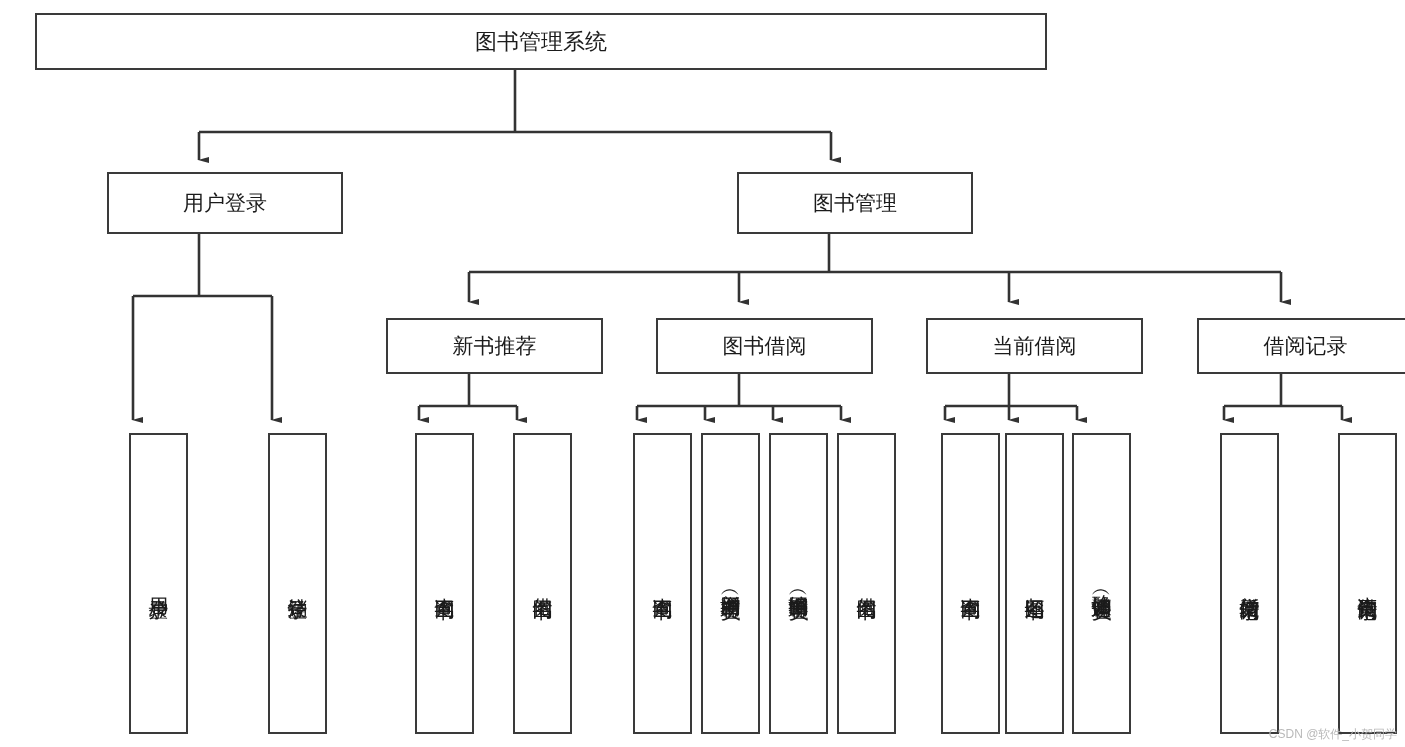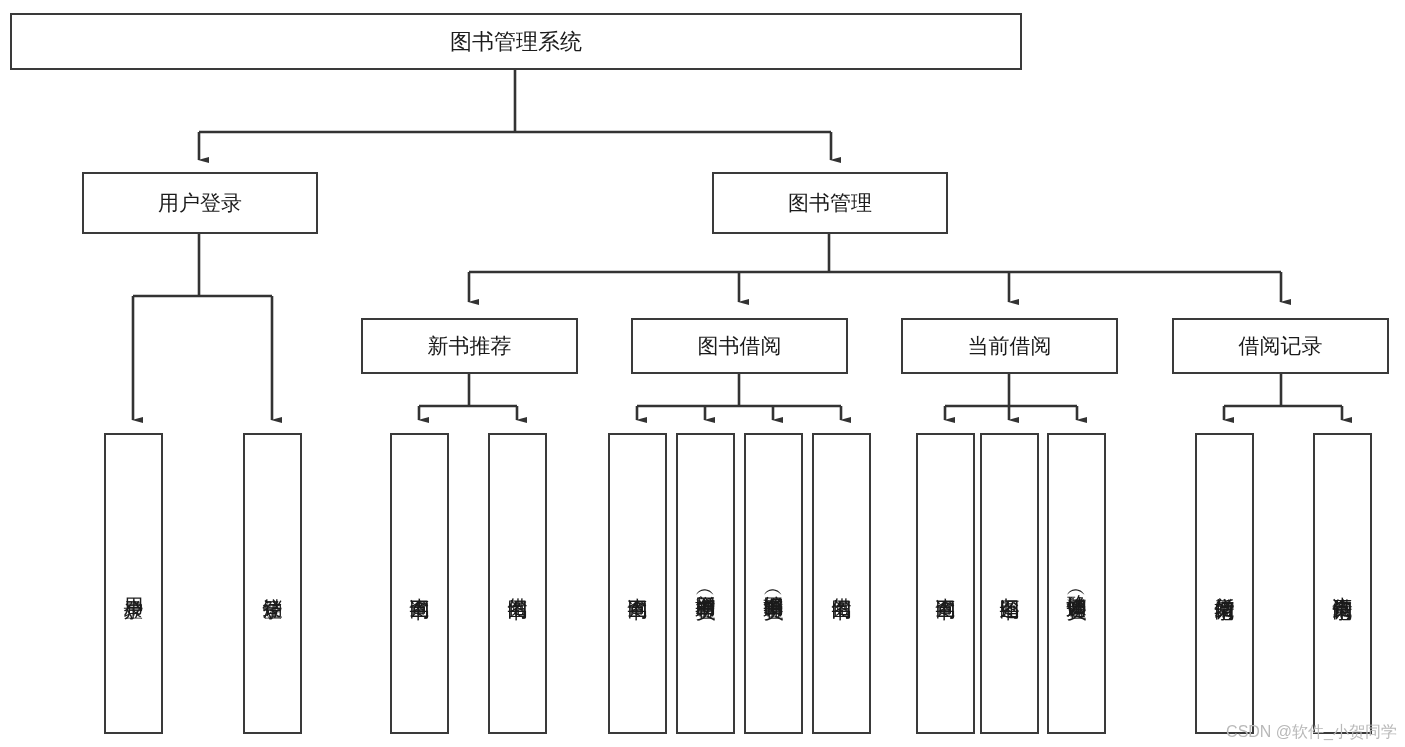--- a/index.html
+++ b/index.html
@@ -15,20 +15,21 @@
   .node{
     position:absolute;
     box-sizing:border-box;
     background:#ffffff;
     border:2px solid #3a3a3a;
     display:flex;
     align-items:center;
     justify-content:center;
     color:#1b1b1b;
     z-index:2;
+    margin-left:25px;
   }
   .node .lbl{
     display:block;
     text-align:center;
     line-height:1.18;
     white-space:nowrap;
   }
   
   .node.h .lbl{font-size:21px;}
   .node.root .lbl{font-size:22px;}
@@ -44,21 +45,21 @@
     font-size:20px;
     letter-spacing:1px;
     line-height:1.05;
     white-space:nowrap;
     max-height:100%;
   }
 
   #watermark{
     position:absolute;
     right:8px;bottom:4px;
-    font-size:16px;
+    font-size:12px;
     color:#b9b9b9;
     z-index:5;
     white-space:nowrap;
   }
 </style>
 </head>
 <body>
 
 <div id="canvas">
 

